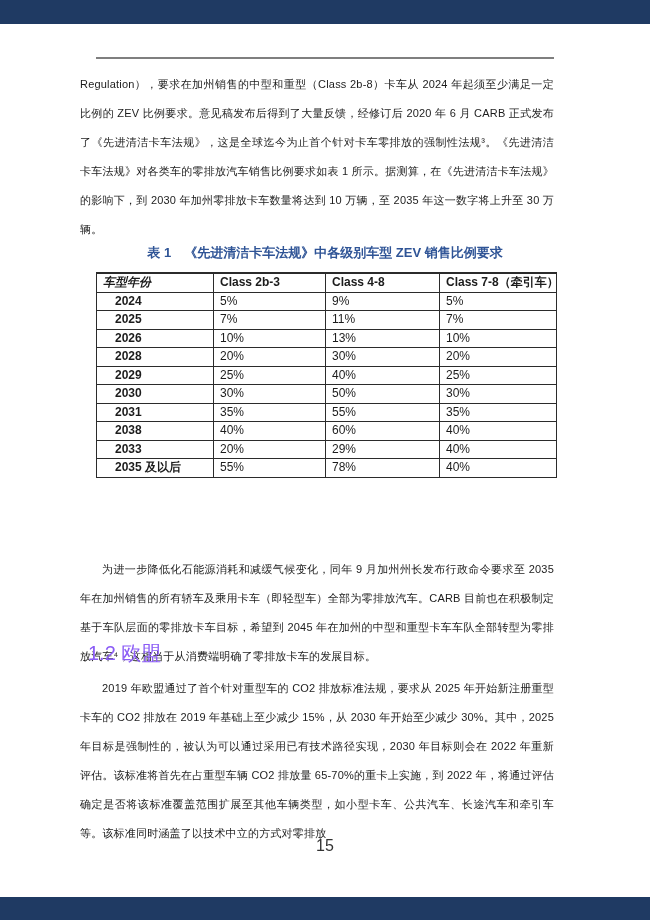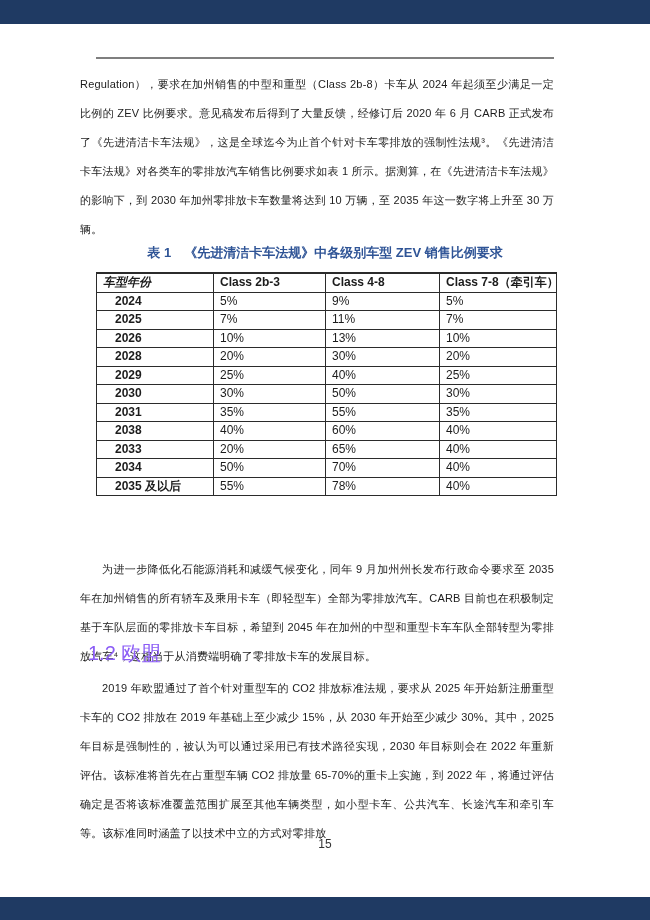--- a/index.html
+++ b/index.html
@@ -94,21 +94,21 @@
     font-size: 20px;
     font-weight: normal;
     color: #8b5cf6;
   }
   .page-number {
     position: absolute;
     top: 837px;
     left: 0;
     width: 650px;
     text-align: center;
-    font-size: 12px;
+    font-size: 16px;
     color: #333333;
   }
 </style>
 </head>
 <body>
 
 <div class="page">
 
   <div class="frame-bar top"></div>
 
@@ -178,27 +178,21 @@
         </tr>
         <tr>
           <td class="year-cell">2038</td>
           <td class="value-cell">40%</td>
           <td class="value-cell">60%</td>
           <td class="value-cell">40%</td>
         </tr>
         <tr>
           <td class="year-cell">2033</td>
           <td class="value-cell">20%</td>
-          <td class="value-cell">65%</td>
-          <td class="value-cell">40%</td>
-        </tr>
-        <tr>
-          <td class="year-cell">2034</td>
-          <td class="value-cell">50%</td>
-          <td class="value-cell">70%</td>
+          <td class="value-cell">29%</td>
           <td class="value-cell">40%</td>
         </tr>
         <tr>
           <td class="year-cell">2035 及以后</td>
           <td class="value-cell">55%</td>
           <td class="value-cell">78%</td>
           <td class="value-cell">40%</td>
         </tr>
       </tbody>
   </table>

